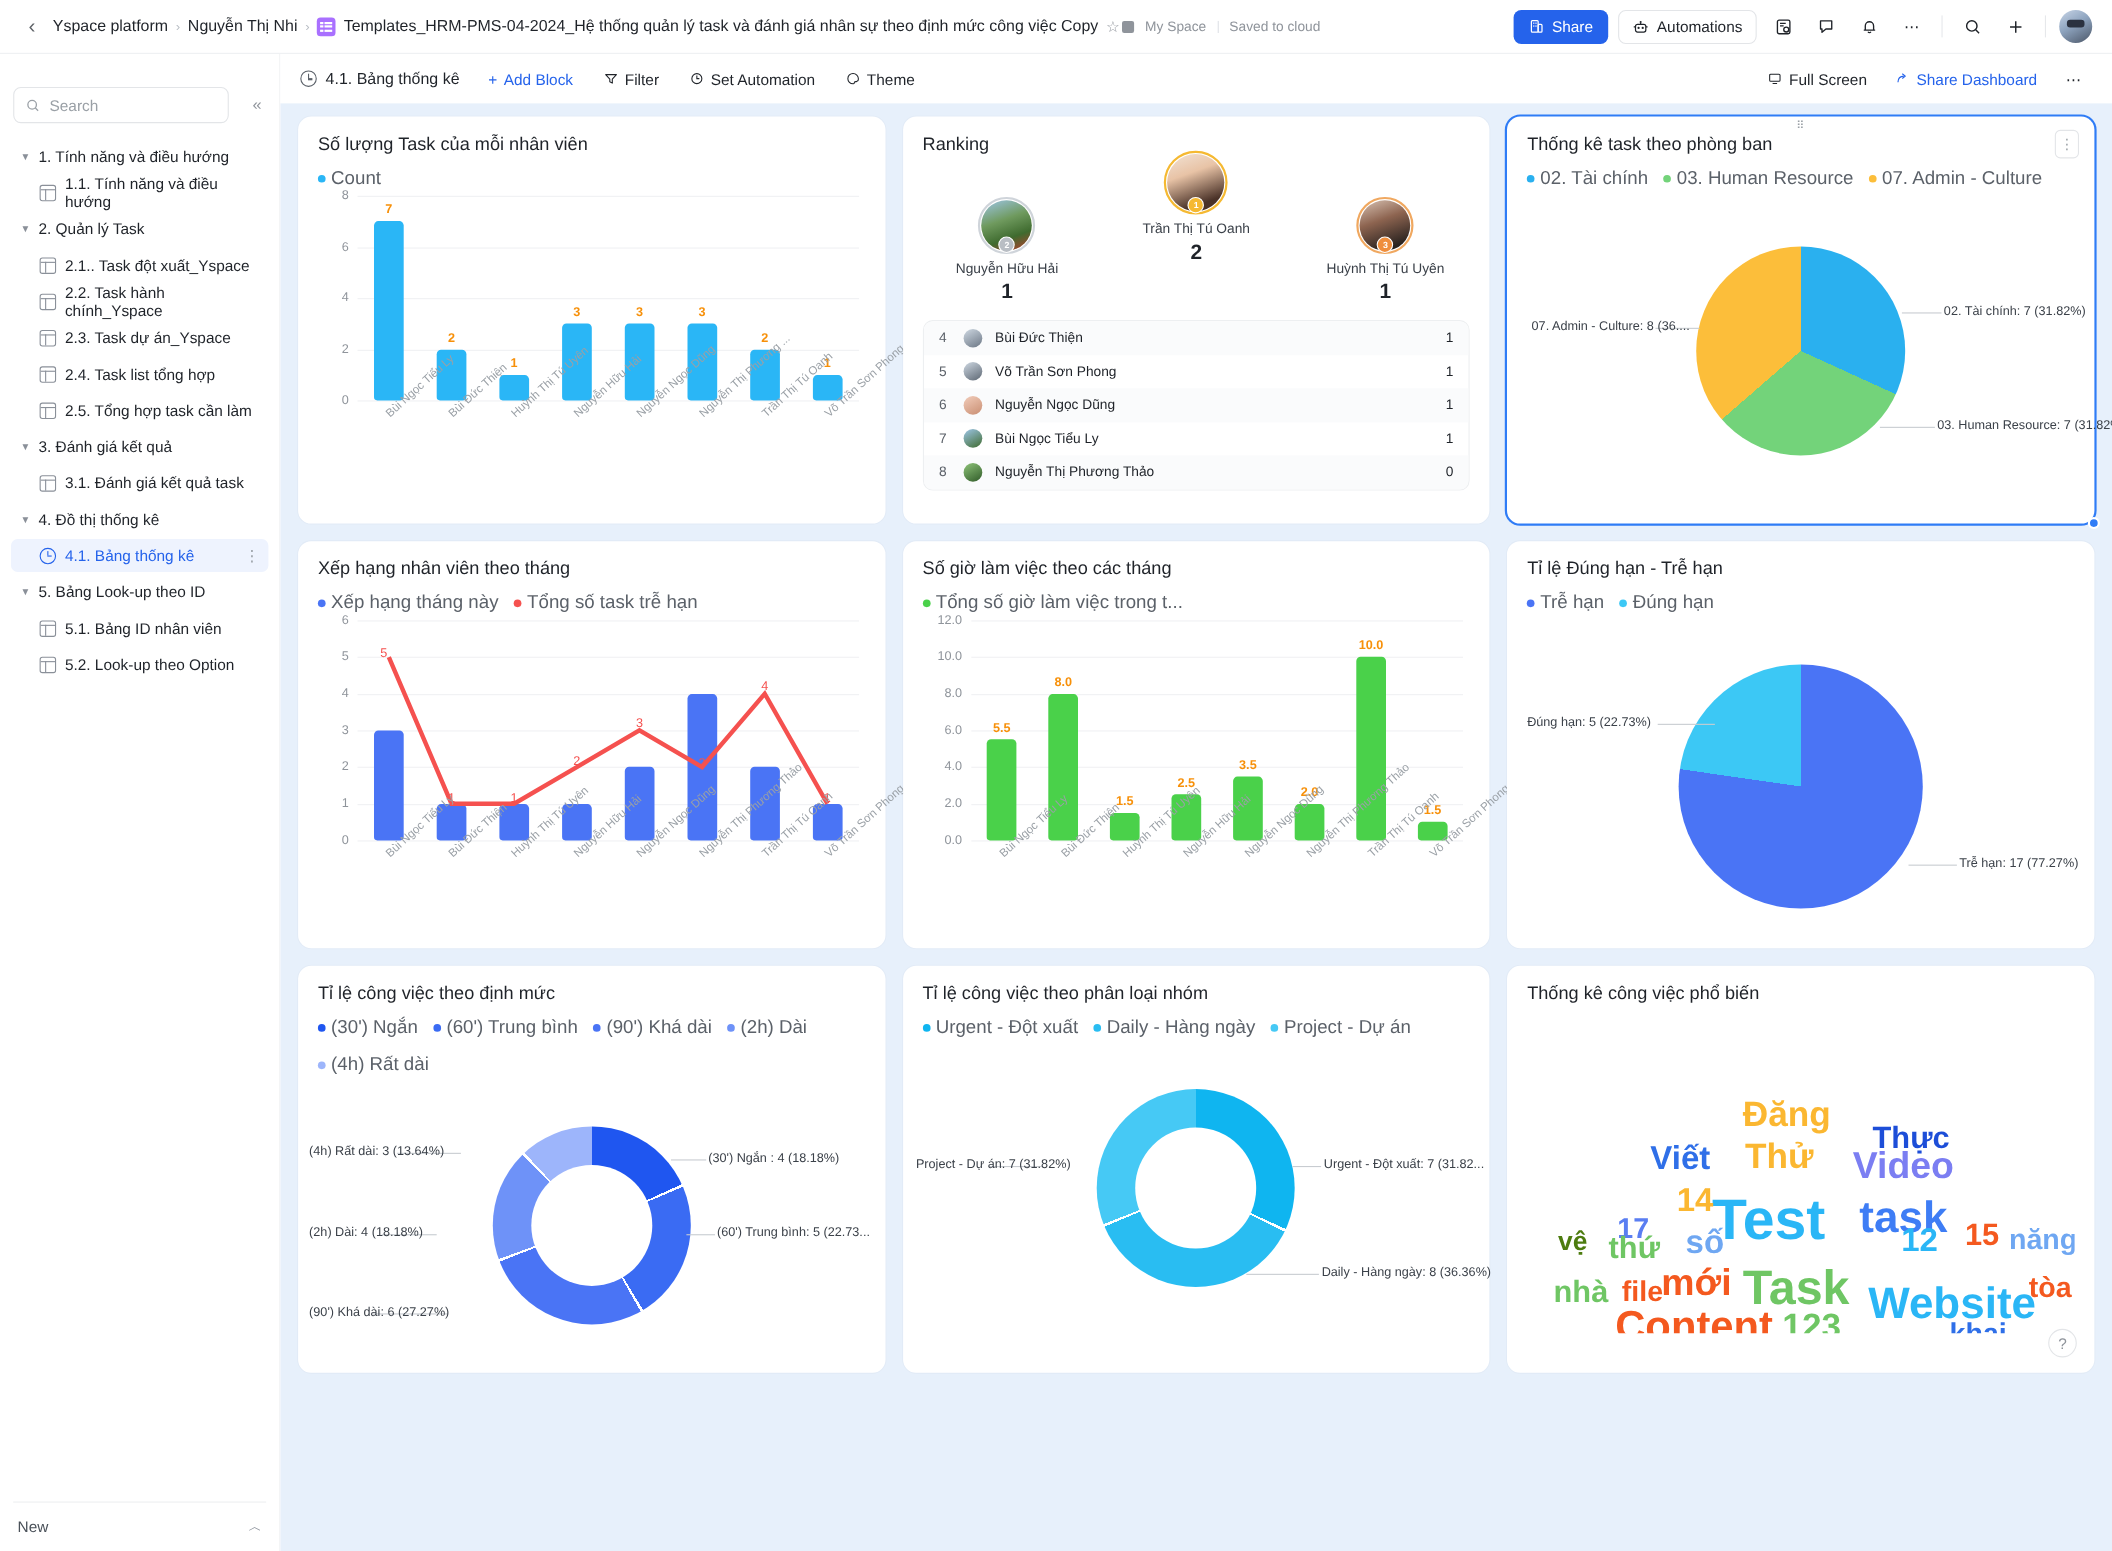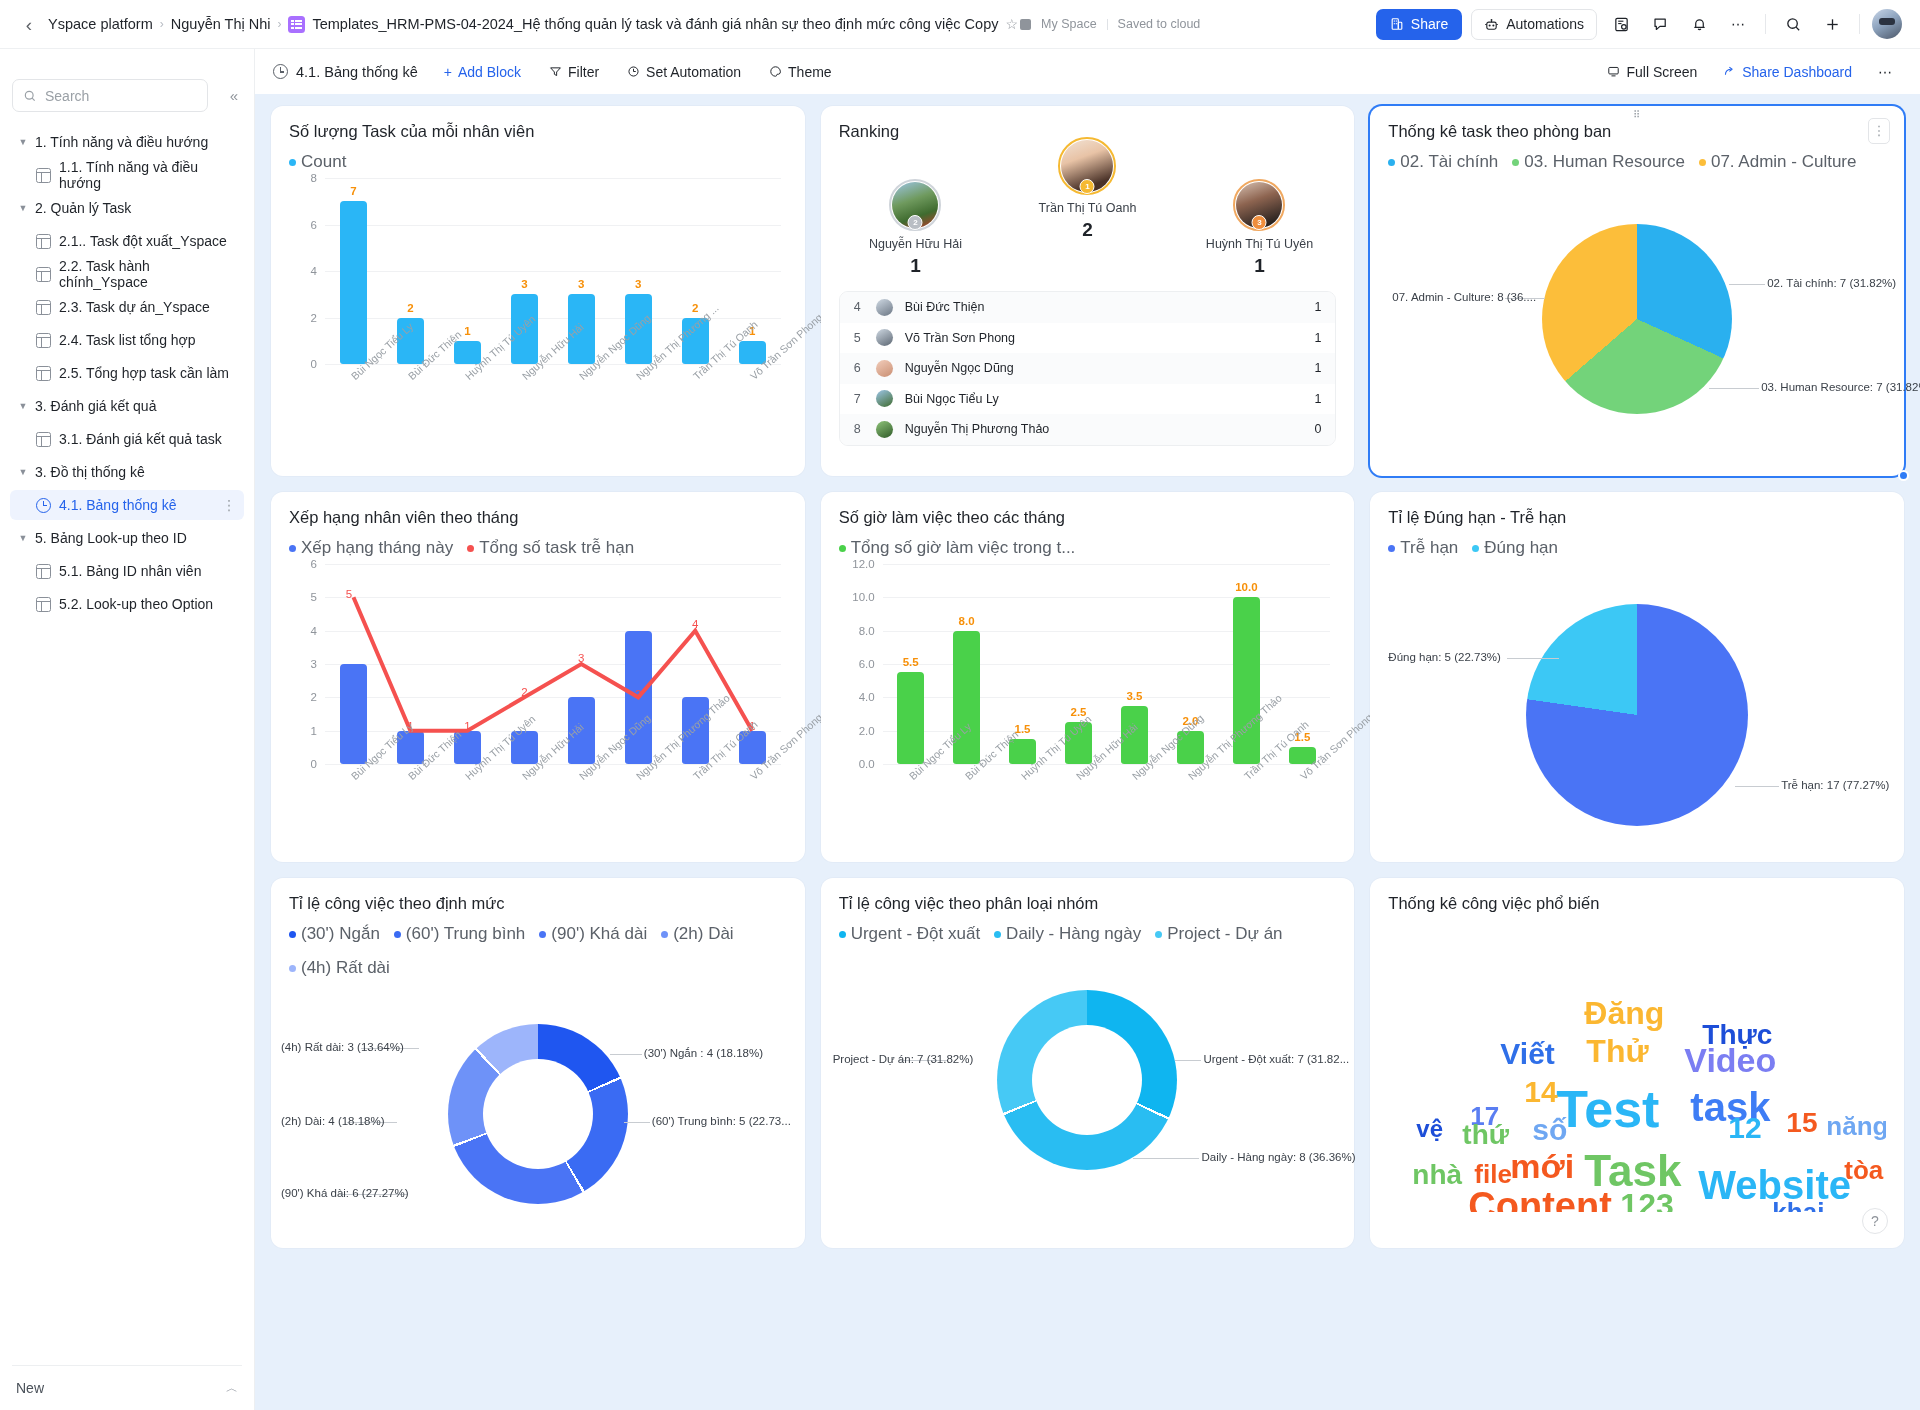--- a/index.html
+++ b/index.html
@@ -331,21 +331,21 @@
           <span class="caret">▼</span>
           <span>3. Đánh giá kết quả</span>
         </div>
         <div class="nav-item">
           <span class="grid-ico"></span>
           <span>3.1. Đánh giá kết quả task</span>
         </div>
 
         <div class="nav-group">
           <span class="caret">▼</span>
-          <span>3. Đồ thị thống kê</span>
+          <span>4. Đồ thị thống kê</span>
         </div>
         <div class="nav-item active">
           <span class="clock-ico"></span>
           <span>4.1. Bảng thống kê</span>
           <span class="dots-v">⋮</span>
         </div>
 
         <div class="nav-group">
           <span class="caret">▼</span>
           <span>5. Bảng Look-up theo ID</span>
@@ -910,21 +910,21 @@
               <span class="cw" style="left:398px;top:192px;font-size:28px;color:#f4591f">15</span>
               <span class="cw" style="left:326px;top:292px;font-size:26px;color:#2f6fe8">18</span>
               <span class="cw" style="left:144px;top:198px;font-size:30px;color:#6fa7f2">số</span>
               <span class="cw" style="left:74px;top:204px;font-size:28px;color:#6fc664">thứ</span>
               <span class="cw" style="left:24px;top:244px;font-size:28px;color:#6fc664">nhà</span>
               <span class="cw" style="left:86px;top:244px;font-size:26px;color:#f4591f">file</span>
 
               <span class="cw" style="left:384px;top:282px;font-size:26px;color:#2f6fe8">khai</span>
               <span class="cw" style="left:438px;top:196px;font-size:26px;color:#6fa7f2">năng</span>
               <span class="cw" style="left:456px;top:240px;font-size:26px;color:#f4591f">tòa</span>
-              <span class="cw" style="left:28px;top:200px;font-size:24px;color:#1d4ed8">vệ</span>
+              <span class="cw" style="left:28px;top:200px;font-size:24px;color:#4d7c0f">vệ</span>
             </div>
             <div class="help-btn">?</div>
           </div>
 
         </div>
       </div>
     </div>
   </div>
 </div>
 

